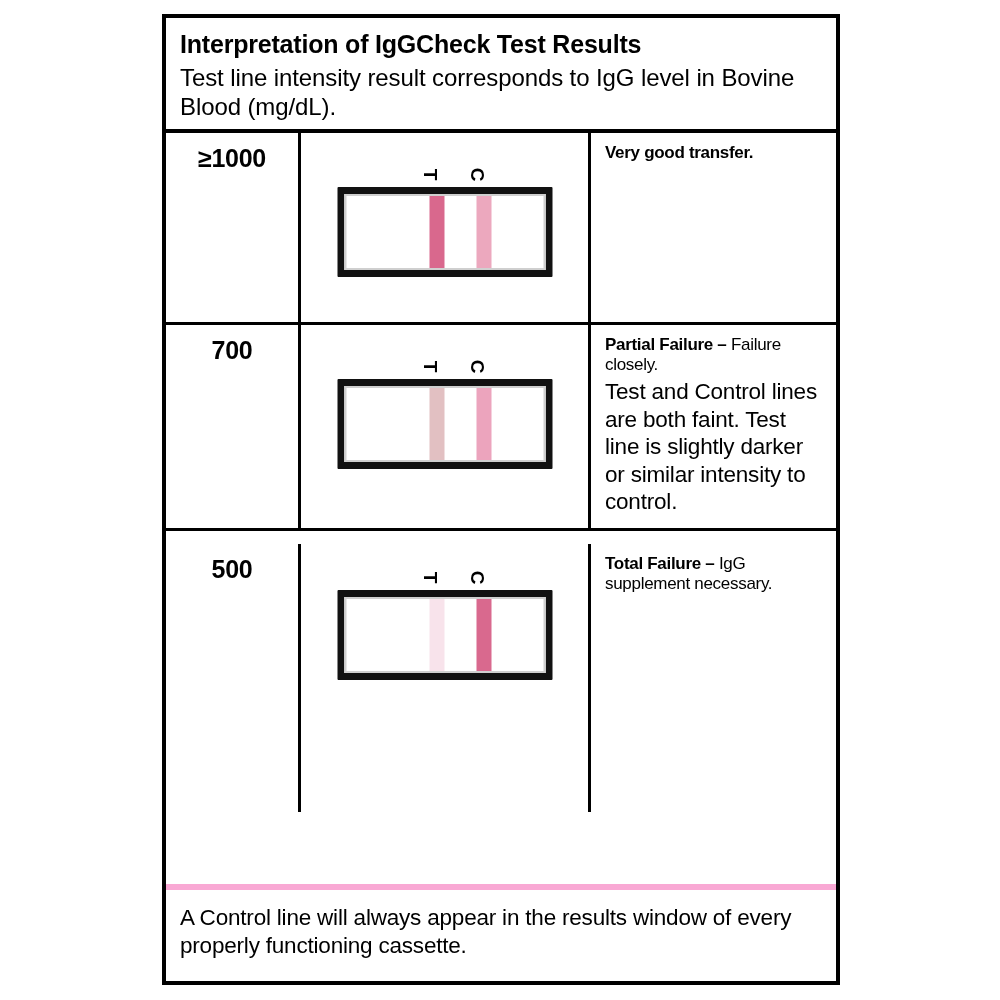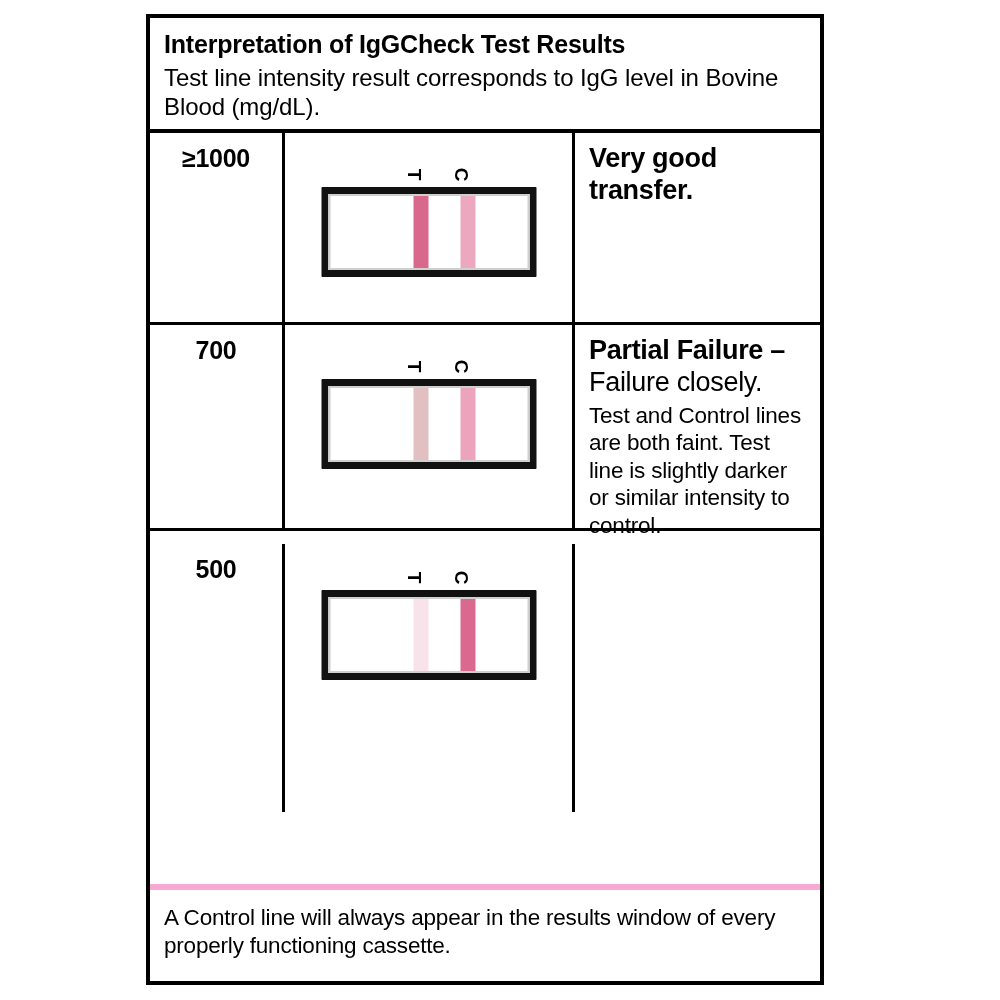--- a/index.html
+++ b/index.html
@@ -10,21 +10,21 @@
   body {
     width: 1000px;
     height: 1000px;
     font-family: "Liberation Sans", sans-serif;
     color: #000000;
     overflow: hidden;
   }
 
   #chart-frame {
     position: absolute;
-    left: 146px;
+    left: 162px;
     top: 14px;
     width: 678px;
     height: 971px;
     border: 4px solid #000000;
     box-sizing: border-box;
     display: flex;
     flex-direction: column;
     background: #ffffff;
   }
 
@@ -90,21 +90,21 @@
     position: relative;
   }
 
   .col-desc {
     flex: 1 1 auto;
     box-sizing: border-box;
     padding: 10px 12px 6px 14px;
     min-width: 0;
   }
   .desc-head {
-    font-size: 27px;
+    font-size: 17px;
     font-weight: bold;
     line-height: 1.18;
     letter-spacing: -0.3px;
   }
   .desc-head-rest {
     font-weight: normal;
   }
   .desc-body {
     font-size: 22.5px;
     font-weight: normal;
@@ -253,20 +253,21 @@
           </div>
           <div class="cassette">
             <div class="cassette-window">
               <div class="strip-line line-t" style="background:#f8e3eb"></div>
               <div class="strip-line line-c" style="background:#d9698e"></div>
             </div>
           </div>
         </div>
       </div>
       <div class="col-desc">
+        <div class="desc-head"><span>Total Failure –</span><span class="desc-head-rest"> IgG supplement necessary.</span></div>
       </div>
     </div>
 
   </div>
 
   <div class="footer-band">
     <div class="footer-text">A Control line will always appear in the results window of every properly functioning cassette.</div>
   </div>
 
 </div>

